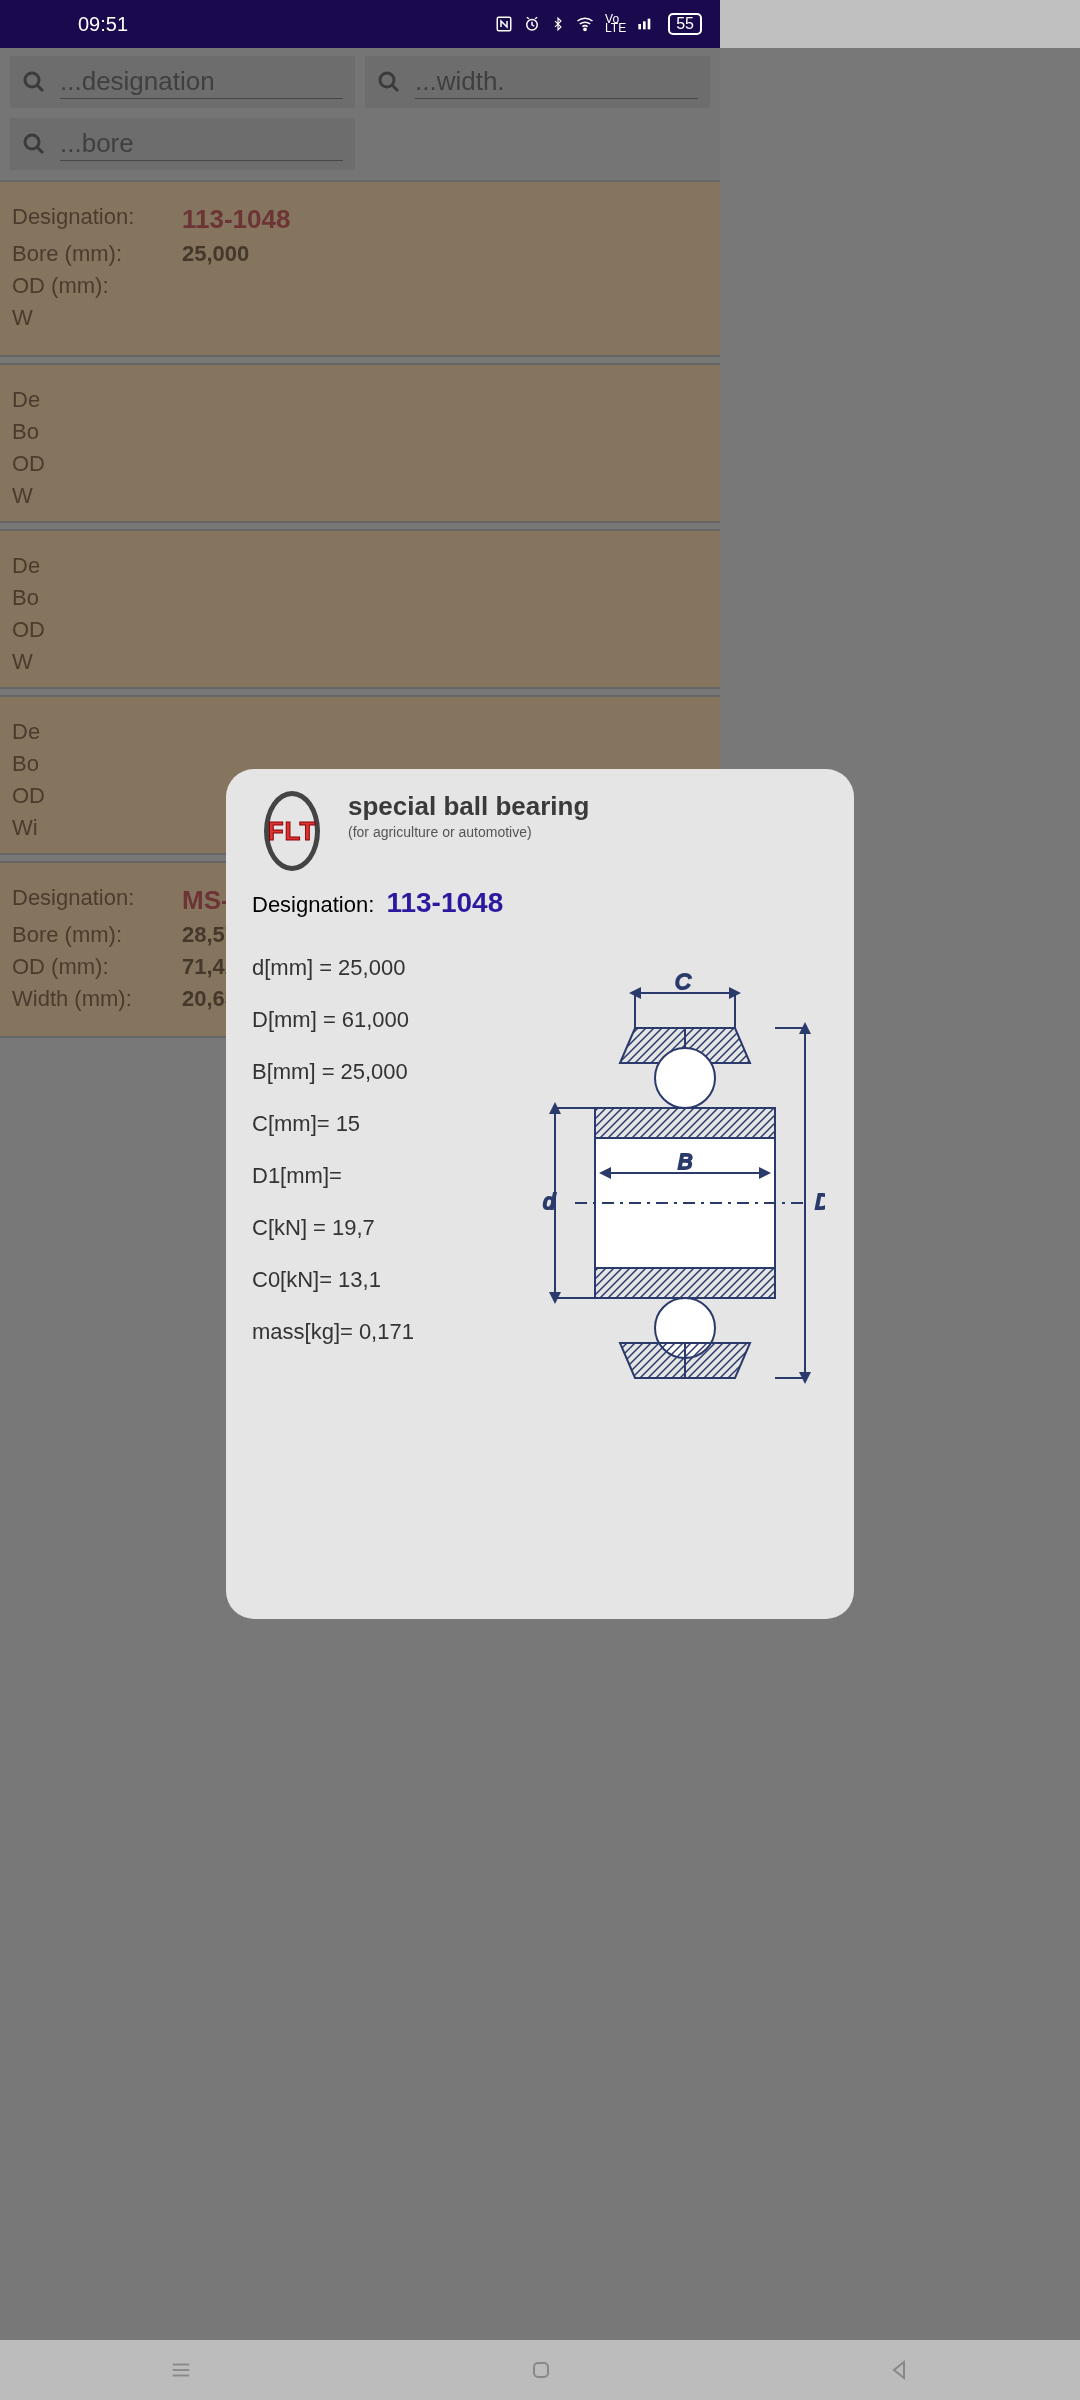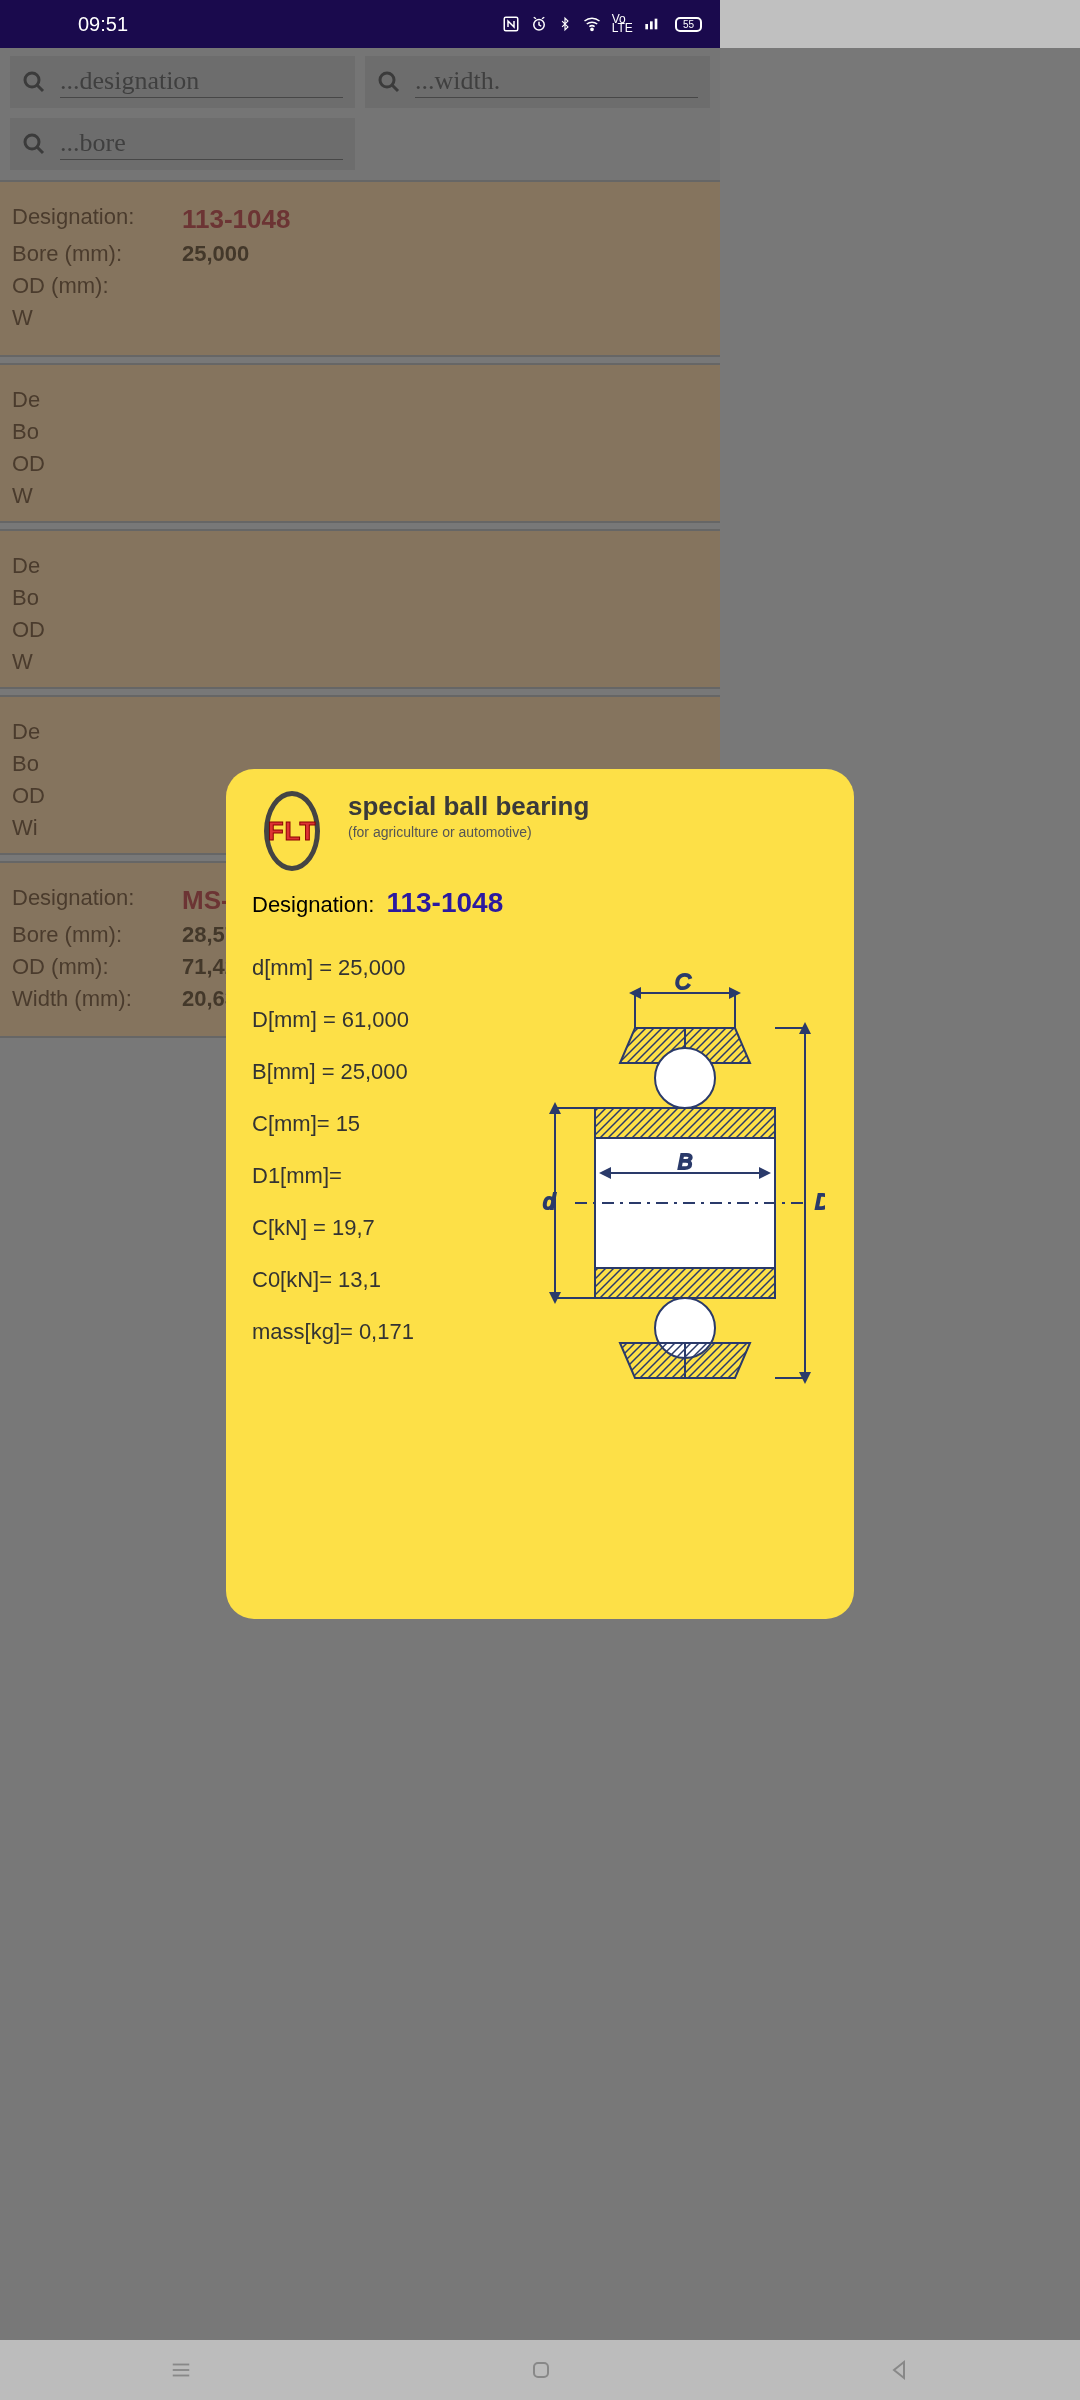--- a/index.html
+++ b/index.html
@@ -12,30 +12,29 @@
     display: flex;
     align-items: center;
     padding: 8px 18px;
     font-size: 20px;
     font-weight: 500;
   }
   .statusbar .time { flex: 0 0 auto; margin-left: 60px; }
   .statusbar .spacer { flex: 1; }
   .statusbar .icons { display: flex; align-items: center; gap: 10px; font-size: 18px; }
   .statusbar .batt {
-    border: 2px solid #fff; border-radius: 5px; padding: 0 6px; font-size: 10px; margin-left: 4px;
+    border: 2px solid #fff; border-radius: 5px; padding: 0 6px; font-size: 16px; margin-left: 4px;
   }
 
   .search-area {
     background: #bababa;
     padding: 8px 10px 10px 10px;
     display: grid;
     grid-template-columns: 1fr 1fr;
     gap: 10px 10px;
-    font-family: Liberation Serif, serif;
   }
   .search-field {
     background: #a9a9a9;
     height: 52px;
     display: flex;
     align-items: center;
     padding: 0 12px;
   }
   .search-field .mag {
     width: 24px; height: 24px; margin-right: 14px;
@@ -63,21 +62,21 @@
   .card .tap { position: absolute; right: 18px; bottom: 54px; color: #2b1aa0; font-weight: 700; font-size: 22px; }
 
   .overlay {
     position: absolute; inset: 48px 0 60px 0;
     background: rgba(60,60,60,0.55);
     display: flex; align-items: center; justify-content: center;
   }
   .modal {
     width: 628px;
     height: 850px;
-    background: #fde047;
+    background: #e5e5e5;
     border-radius: 28px;
     padding: 22px 26px 28px 26px;
     position: relative;
   }
   .modal .hdr { display: flex; gap: 16px; align-items: flex-start; margin-bottom: 16px; }
   .modal .logo {
     width: 80px; height: 80px; position: relative; flex-shrink: 0;
     display: flex; align-items: center; justify-content: center;
   }
   .modal .logo .ring {

